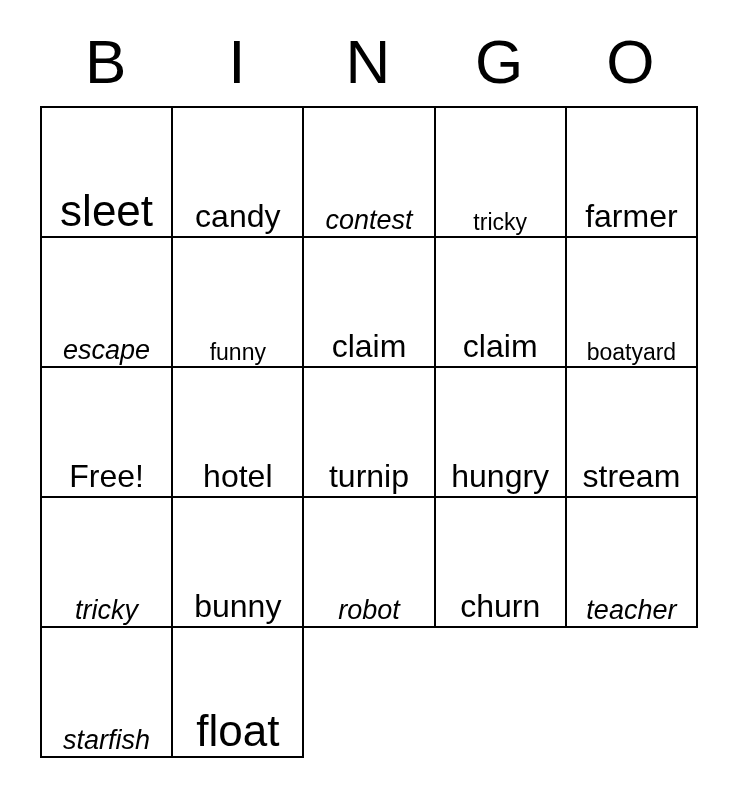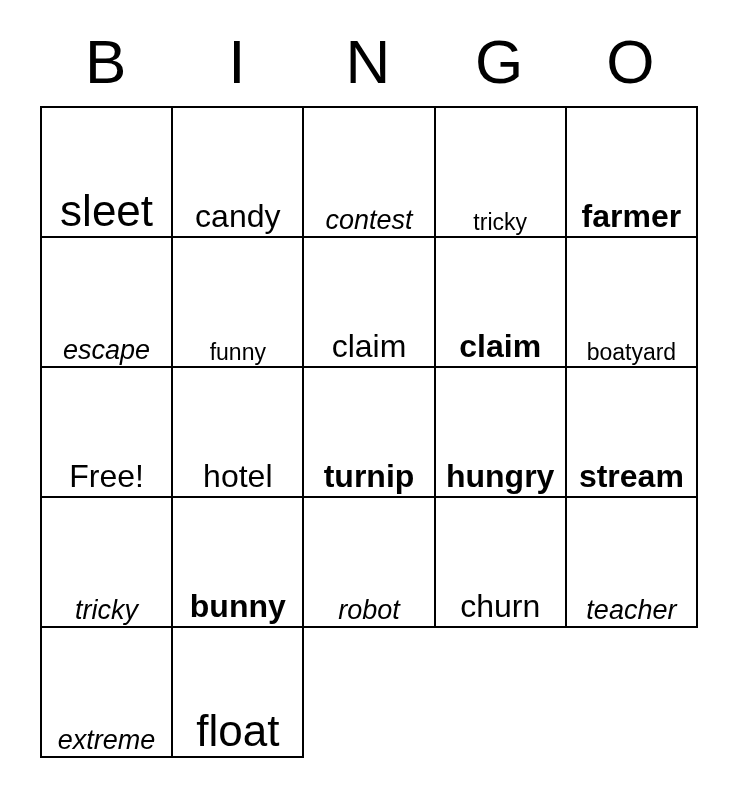--- a/index.html
+++ b/index.html
@@ -60,21 +60,21 @@
     padding: 2px;
   }
   .cell span {
     display: block;
     line-height: 1.05;
     white-space: nowrap;
   }
   
   .s-xl span { font-size: 44px; }
   .s-lg span { font-size: 32px; }
-  .s-md span { font-size: 32px; font-weight: bold; }
+  .s-md span { font-size: 32px; }
   .s-sm span { font-size: 27px; font-style: italic; }
   .s-xs span { font-size: 23px; }
 </style>
 </head>
 <body>
 
 <div class="bingo-page">
 
   <div class="header-row">
     <div class="header-letter">B</div>
@@ -144,20 +144,20 @@
     <div class="cell s-sm">
         <span>robot</span>
       </div>
     <div class="cell s-lg">
         <span>churn</span>
       </div>
     <div class="cell s-sm">
         <span>teacher</span>
       </div>
     <div class="cell s-sm">
-        <span>extreme</span>
+        <span>starfish</span>
       </div>
     <div class="cell s-xl">
         <span>float</span>
       </div>
 
   </div>
 </div>
 
 </body></html>

